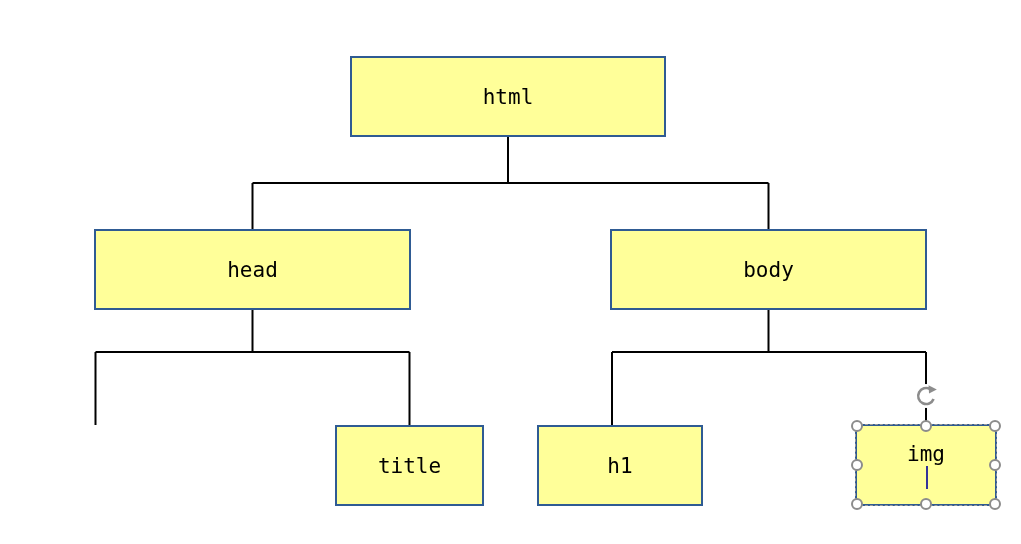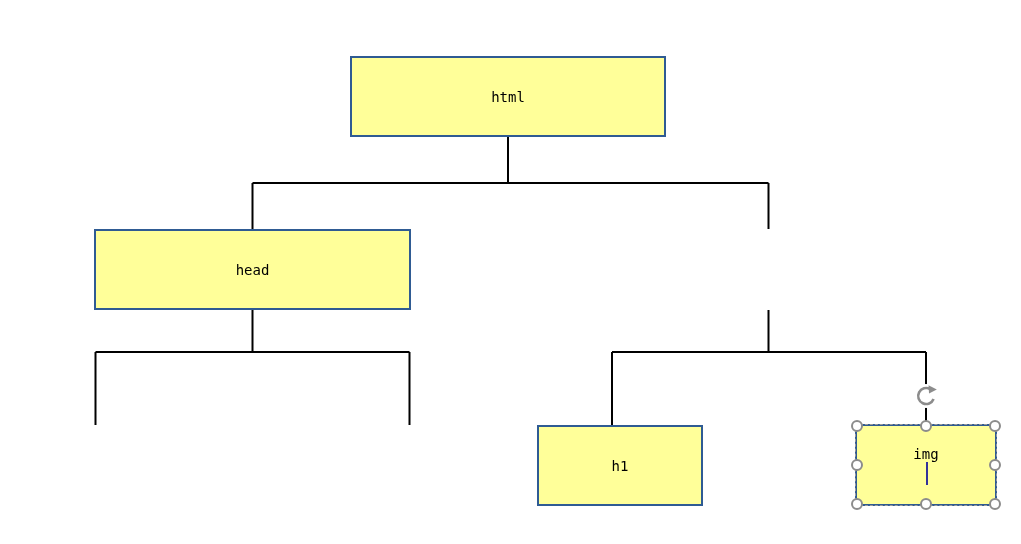--- a/index.html
+++ b/index.html
@@ -29,21 +29,21 @@
   }
   .node {
     position: absolute;
     box-sizing: border-box;
     background: #FFFF99;
     border: 2px solid #2F5B93;
     display: flex;
     align-items: center;
     justify-content: center;
     font-family: "DejaVu Sans Mono", monospace;
-    font-size: 14px;
+    font-size: 21px;
     color: #000000;
     cursor: default;
   }
   .node .label {
     white-space: nowrap;
   }
   
   .n-html  { left: 350px; top:  56px; width: 316px; height: 81px; }
   .n-head  { left:  94px; top: 229px; width: 317px; height: 81px; }
   .n-body  { left: 610px; top: 229px; width: 317px; height: 81px; }
@@ -109,22 +109,28 @@
   </svg>
 
   <div class="node n-html">
     <span class="label">html</span>
   </div>
 
   <div class="node n-head">
     <span class="label">head</span>
   </div>
 
+  <div class="node n-body">
+    <span class="label">body</span>
+  </div>
 
 
+  <div class="node n-title">
+    <span class="label">title</span>
+  </div>
 
   <div class="node n-h1">
     <span class="label">h1</span>
   </div>
 
   <div class="node n-img selected">
     <span class="label">img</span>
       <span class="caret"></span>
 
     <div class="rotate-handle">

